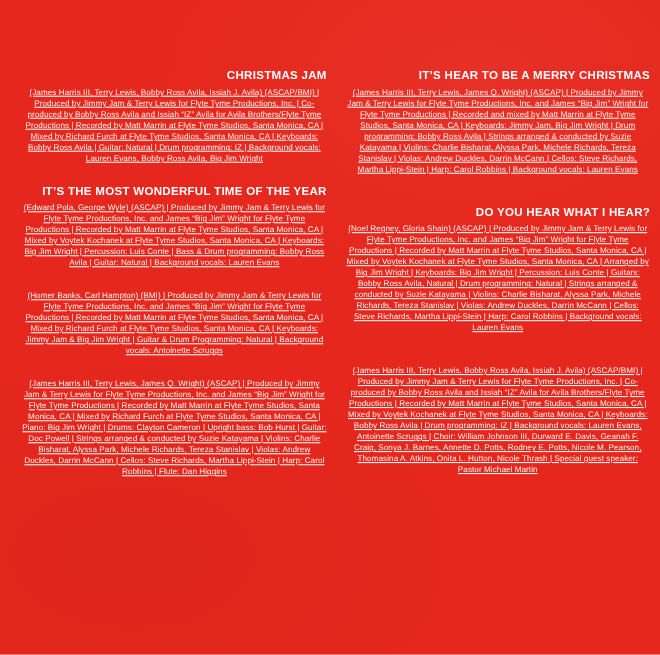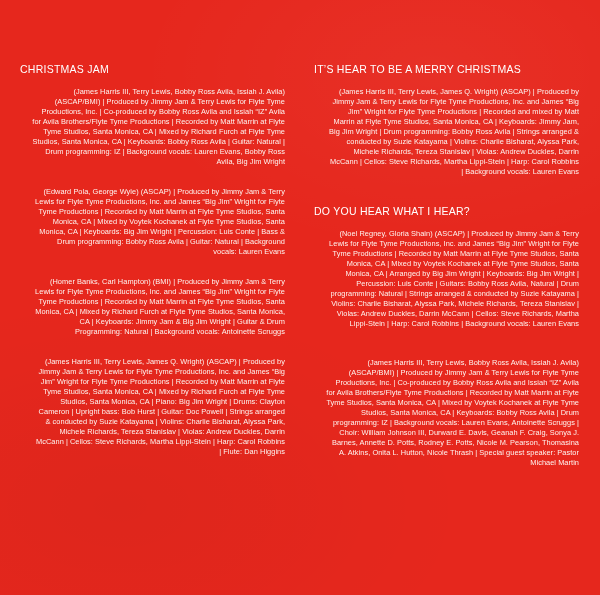--- a/index.html
+++ b/index.html
@@ -34,48 +34,51 @@
   }
   .song {
     margin: 0 0 20px 0;
   }
   .col-right .song {
     margin-bottom: 29px;
   }
   .song-title {
     margin: 0 0 4px 0;
     font-size: 10.5px;
-    font-weight: normal;
+    font-weight: bold;
     letter-spacing: 0.25px;
     color: #ffffff;
     line-height: 11px;
+    text-align: right;
   }
   .song-credits {
-    margin: 12px;
+    margin: 0;
     font-size: 7.4px;
     line-height: 10px;
     letter-spacing: 0.05px;
     color: #fef4f0;
-    text-align: right;
+    text-align: center;
+    text-decoration: underline;
   }
 </style>
 </head>
 <body>
 
 <div class="page">
   <div class="columns">
 
     <div class="col col-left">
 
       <div class="song">
         <h2 class="song-title">CHRISTMAS JAM</h2>
         <p class="song-credits">(James Harris III, Terry Lewis, Bobby Ross Avila, Issiah J. Avila) (ASCAP/BMI) | Produced by Jimmy Jam &amp; Terry Lewis for Flyte Tyme Productions, Inc. | Co-produced by Bobby Ross Avila and Issiah “IZ” Avila for Avila Brothers/Flyte Tyme Productions | Recorded by Matt Marrin at Flyte Tyme Studios, Santa Monica, CA | Mixed by Richard Furch at Flyte Tyme Studios, Santa Monica, CA | Keyboards: Bobby Ross Avila | Guitar: Natural | Drum programming: IZ | Background vocals: Lauren Evans, Bobby Ross Avila, Big Jim Wright</p>
       </div>
 
       <div class="song">
+        <h2 class="song-title">IT’S THE MOST WONDERFUL TIME OF THE YEAR</h2>
         <p class="song-credits">(Edward Pola, George Wyle) (ASCAP) | Produced by Jimmy Jam &amp; Terry Lewis for Flyte Tyme Productions, Inc. and James “Big Jim” Wright for Flyte Tyme Productions | Recorded by Matt Marrin at Flyte Tyme Studios, Santa Monica, CA | Mixed by Voytek Kochanek at Flyte Tyme Studios, Santa Monica, CA | Keyboards: Big Jim Wright | Percussion: Luis Conte | Bass &amp; Drum programming: Bobby Ross Avila | Guitar: Natural | Background vocals: Lauren Evans</p>
       </div>
 
       <div class="song">
         <p class="song-credits">(Homer Banks, Carl Hampton) (BMI) | Produced by Jimmy Jam &amp; Terry Lewis for Flyte Tyme Productions, Inc. and James “Big Jim” Wright for Flyte Tyme Productions | Recorded by Matt Marrin at Flyte Tyme Studios, Santa Monica, CA | Mixed by Richard Furch at Flyte Tyme Studios, Santa Monica, CA | Keyboards: Jimmy Jam &amp; Big Jim Wright | Guitar &amp; Drum Programming: Natural | Background vocals: Antoinette Scruggs</p>
       </div>
 
       <div class="song">
         <p class="song-credits">(James Harris III, Terry Lewis, James Q. Wright) (ASCAP) | Produced by Jimmy Jam &amp; Terry Lewis for Flyte Tyme Productions, Inc. and James “Big Jim” Wright for Flyte Tyme Productions | Recorded by Matt Marrin at Flyte Tyme Studios, Santa Monica, CA | Mixed by Richard Furch at Flyte Tyme Studios, Santa Monica, CA | Piano: Big Jim Wright | Drums: Clayton Cameron | Upright bass: Bob Hurst | Guitar: Doc Powell | Strings arranged &amp; conducted by Suzie Katayama | Violins: Charlie Bisharat, Alyssa Park, Michele Richards, Tereza Stanislav | Violas: Andrew Duckles, Darrin McCann | Cellos: Steve Richards, Martha Lippi-Stein | Harp: Carol Robbins | Flute: Dan Higgins</p>
       </div>

